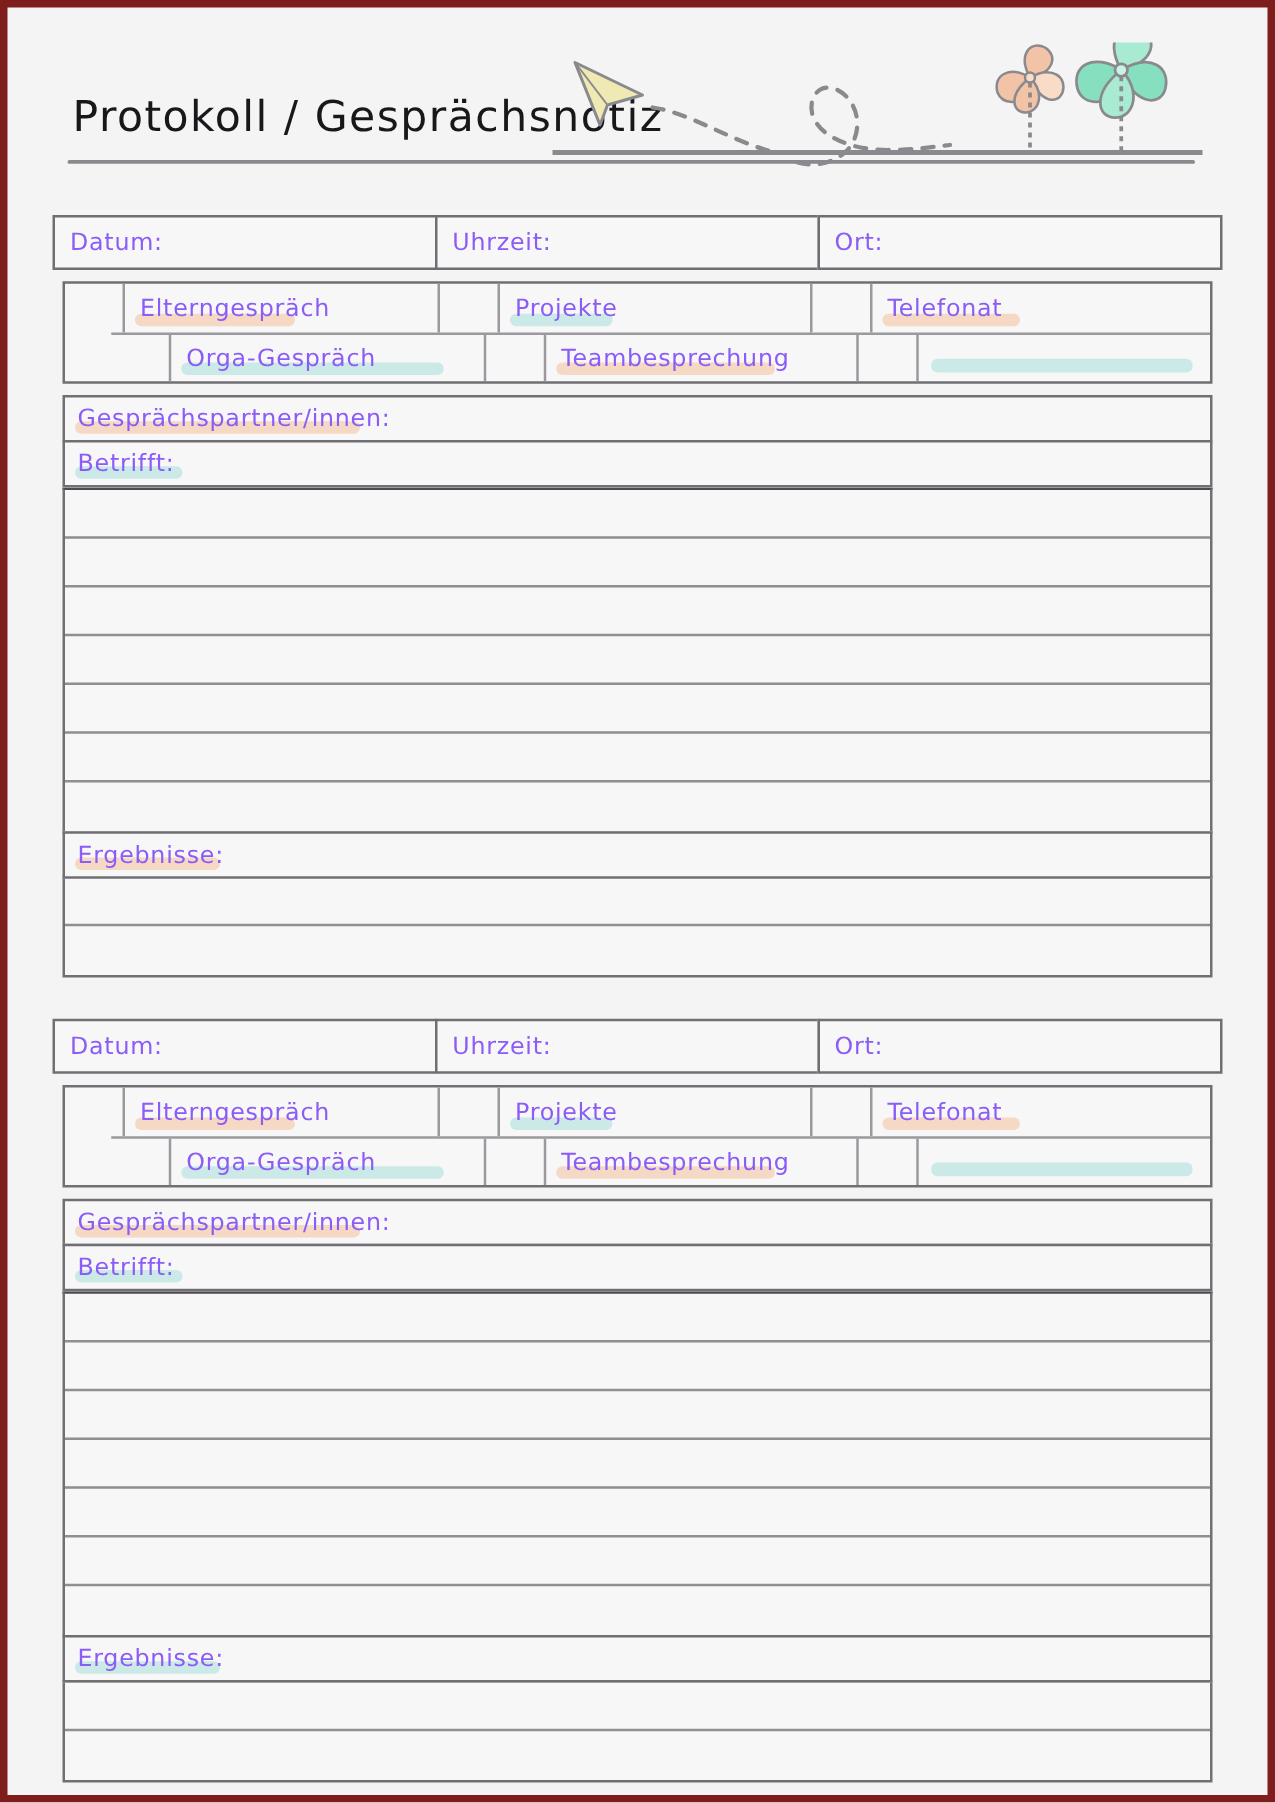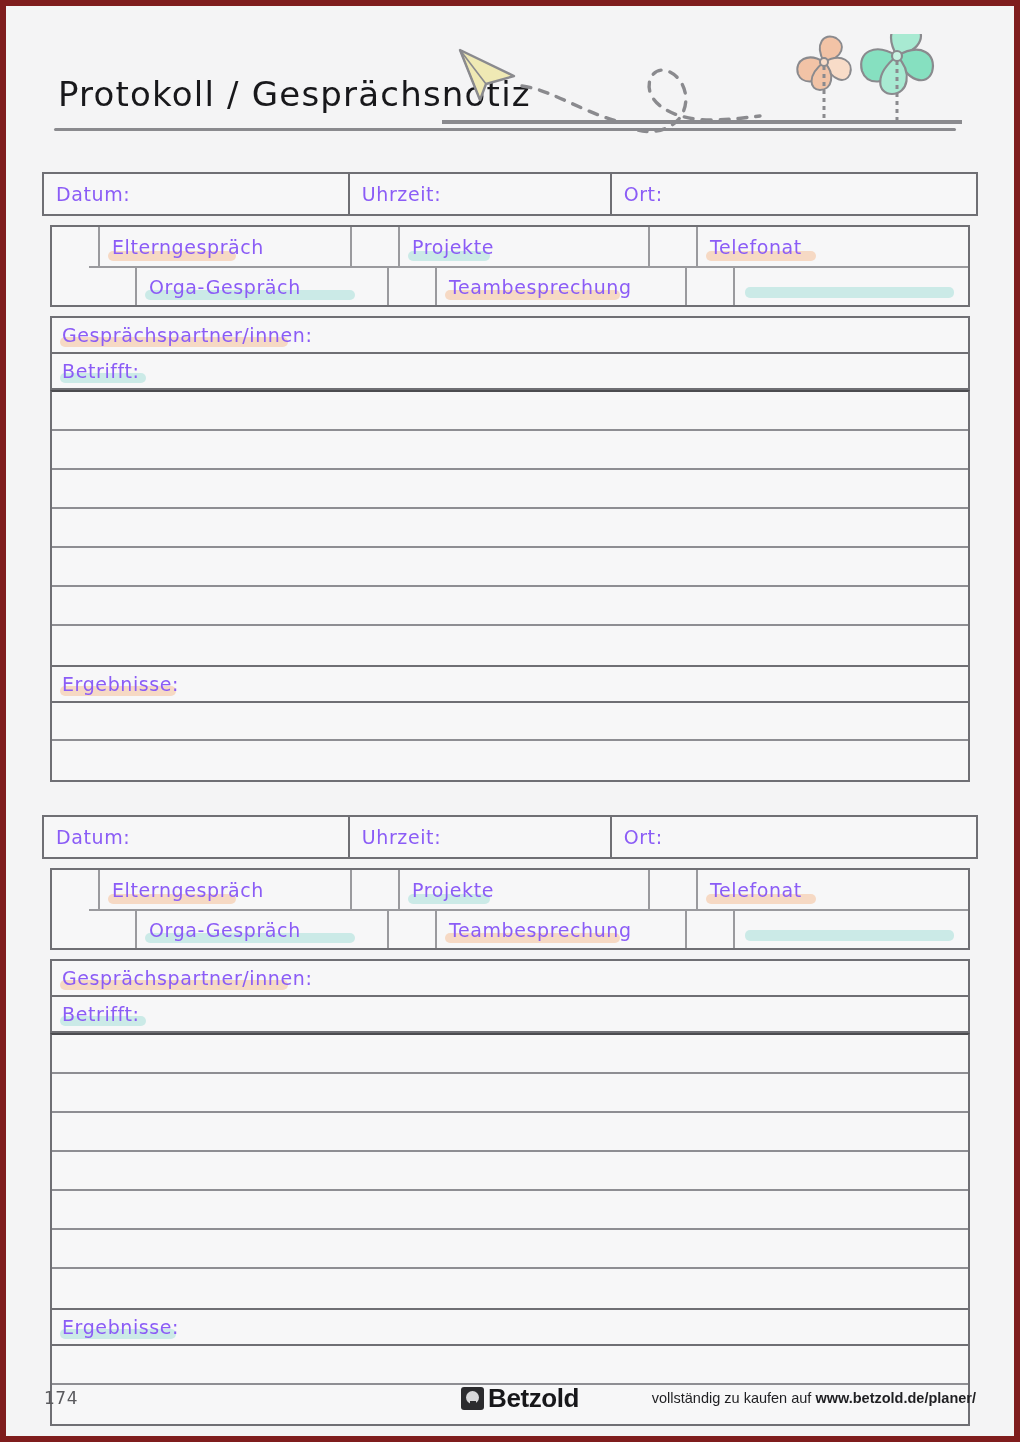--- a/index.html
+++ b/index.html
@@ -64,21 +64,21 @@
   }
   .row-top .cell {
     border: 2.2px solid #6f6f74;
     background: #f7f7f8;
     display: flex;
     align-items: center;
     padding-left: 12px;
   }
   .row-top .cell + .cell { margin-left: -2.2px; }
   .c-datum   { width: 308px; }
-  .c-uhrzeit { width: 264px; }
+  .c-uhrzeit { width: 308px; }
   .c-ort     { flex: 1; }
 
   .hand {
     font-family: "DejaVu Sans", sans-serif;
     font-size: 19px;
     color: #8b5cf6;
     letter-spacing: 0.6px;
     white-space: nowrap;
     position: relative;
     z-index: 2;
@@ -417,24 +417,14 @@
       <span class="hl teal" style="width:116px"></span>
       <span class="hand">Ergebnisse:</span>
     </div>
 
     <div class="lines results" style="margin-top:-2.2px">
       <div class="line"></div>
       <div class="line"></div>
     </div>
   </div>
 
-  <div class="footer">
-    <div class="pagenum">174</div>
-    <div class="brand">
-      <span class="brand-mark"></span>
-      <span class="brand-name">Betzold</span>
-    </div>
-    <div class="buyline">
-      <span>vollständig zu kaufen auf </span><b>www.betzold.de/planer/</b>
-    </div>
-  </div>
 
 </div>
 
 </body></html>

